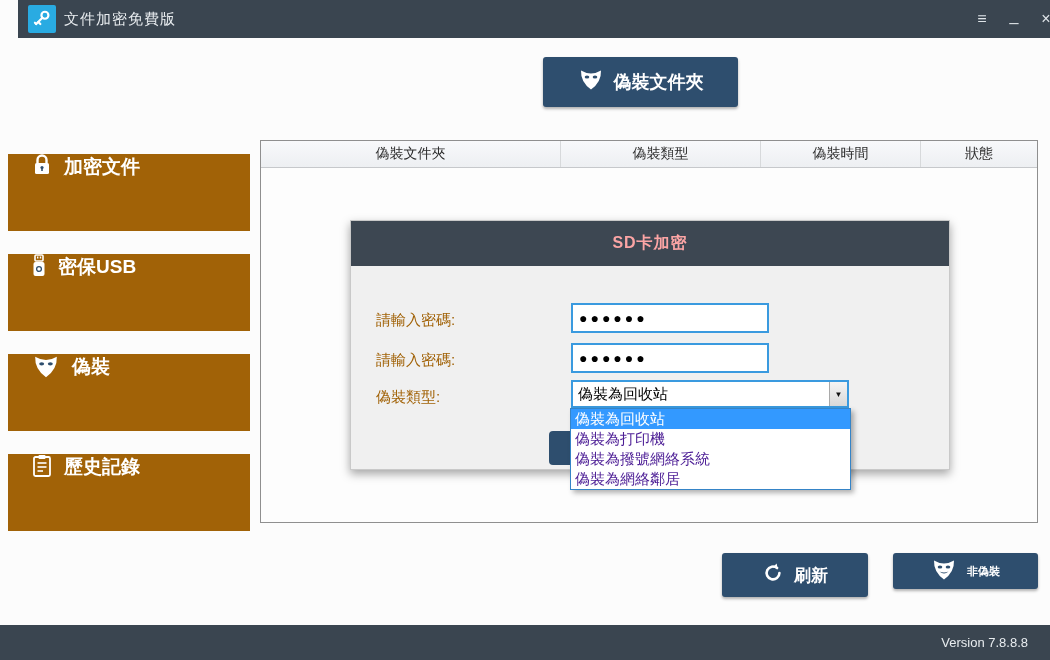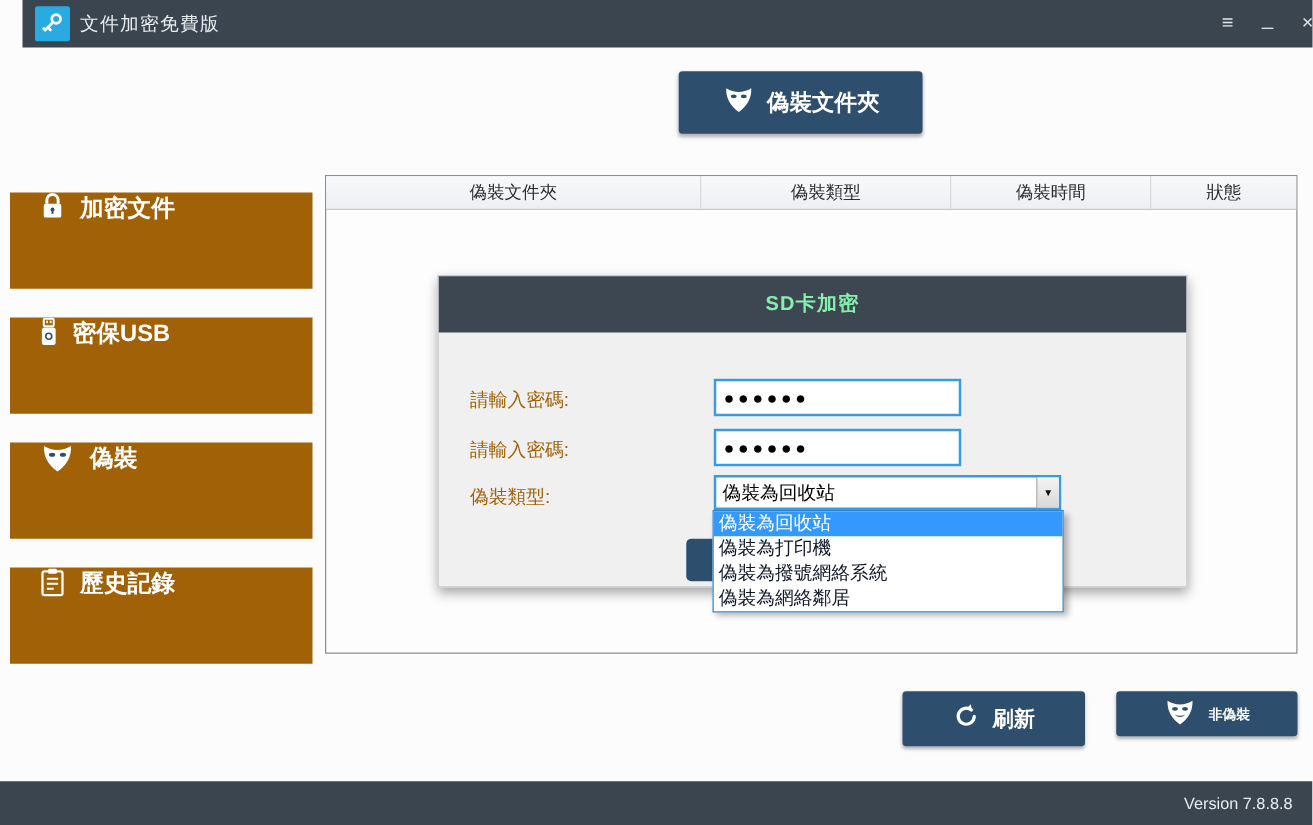--- a/index.html
+++ b/index.html
@@ -24,39 +24,39 @@
 
   
   .table-panel { position:absolute; left:260px; top:140px; width:778px; height:383px; background:#fdfdfd; border:1px solid #8f8f8f; }
   .table-head { display:flex; height:27px; background:linear-gradient(#f8f9fb,#edeff2); border-bottom:1px solid #c6c8cb; }
   .th { display:flex; align-items:center; justify-content:center; font-size:14px; color:#2b2b2b; border-right:1px solid #d7d9db; }
   .th:last-child { border-right:none; }
   .th.c0 { width:300px; } .th.c1 { width:200px; } .th.c2 { width:160px; } .th.c3 { flex:1; }
 
   
   .dialog { position:absolute; left:350px; top:220px; width:600px; height:250px; background:#f0f0f0; box-shadow:0 4px 9px rgba(0,0,0,0.35); border:1px solid #c9c9c9; }
-  .dialog-header { height:45px; background:#3d4752; color:#86efac; font-size:16px; font-weight:bold; display:flex; align-items:center; justify-content:center; letter-spacing:1px; }
+  .dialog-header { height:45px; background:#3d4752; color:#fca5a5; font-size:16px; font-weight:bold; display:flex; align-items:center; justify-content:center; letter-spacing:1px; }
   .field-label { position:absolute; left:25px; font-size:15px; color:#a16207; }
   .pw-input { position:absolute; left:220px; width:198px; height:30px; border:2px solid #3a9adf; background:#fff; font-size:14px; font-weight:bold; letter-spacing:3px; padding-left:6px; color:#000; }
   .combo { position:absolute; left:220px; top:159px; width:278px; height:28px; border:2px solid #3a9adf; background:#fff; display:flex; align-items:center; cursor:pointer; }
   .combo-value { flex:1; font-size:15px; padding-left:5px; color:#000; white-space:nowrap; overflow:hidden; }
   .combo-arrow { width:18px; height:100%; background:linear-gradient(#f4f4f4,#d9d9d9); border-left:1px solid #a9a9a9; display:flex; align-items:center; justify-content:center; font-size:8px; color:#111; cursor:pointer; }
   .ok-sliver { position:absolute; left:198px; top:210px; width:30px; height:34px; background:#2e4e6e; border-radius:4px; z-index:1; cursor:pointer; }
 
   
   .dropdown { position:absolute; left:570px; top:408px; width:281px; background:#fff; border:1px solid #3584c7; box-shadow:3px 3px 5px rgba(0,0,0,0.3); z-index:10; }
-  .dd-item { height:20px; font-size:15px; line-height:20px; padding-left:4px; color:#0f172a; cursor:pointer; white-space:nowrap; }
+  .dd-item { height:20px; font-size:15px; line-height:20px; padding-left:4px; color:#4c1d95; cursor:pointer; white-space:nowrap; }
   .dd-item.sel { background:#3399ff; color:#fff; }
 
   
   .refresh-btn { position:absolute; left:722px; top:553px; width:146px; height:44px; font-size:17px; }
   .undisguise-btn { position:absolute; left:893px; top:553px; width:145px; height:36px; font-size:11px; }
 
   
-  .statusbar { position:absolute; left:0; top:625px; width:1050px; height:35px; background:#3a4550; color:#e8ecef; font-size:13px; display:flex; align-items:center; justify-content:flex-end; padding-right:16px; }
+  .statusbar { position:absolute; left:0; top:625px; width:1050px; height:35px; background:#3a4550; color:#e8ecef; font-size:13px; display:flex; align-items:center; justify-content:flex-end; padding-right:22px; }
 </style>
 </head>
 <body>
 
 <div class="titlebar">
   <div class="app-icon">
     <svg width="20" height="20" viewBox="0 0 24 24">
         <g stroke="#ffffff" stroke-width="2.6" fill="none" stroke-linecap="round">
           <circle cx="15.5" cy="7.5" r="4.2"></circle>
           <path d="M12.5 10.5 L5 18"></path>

